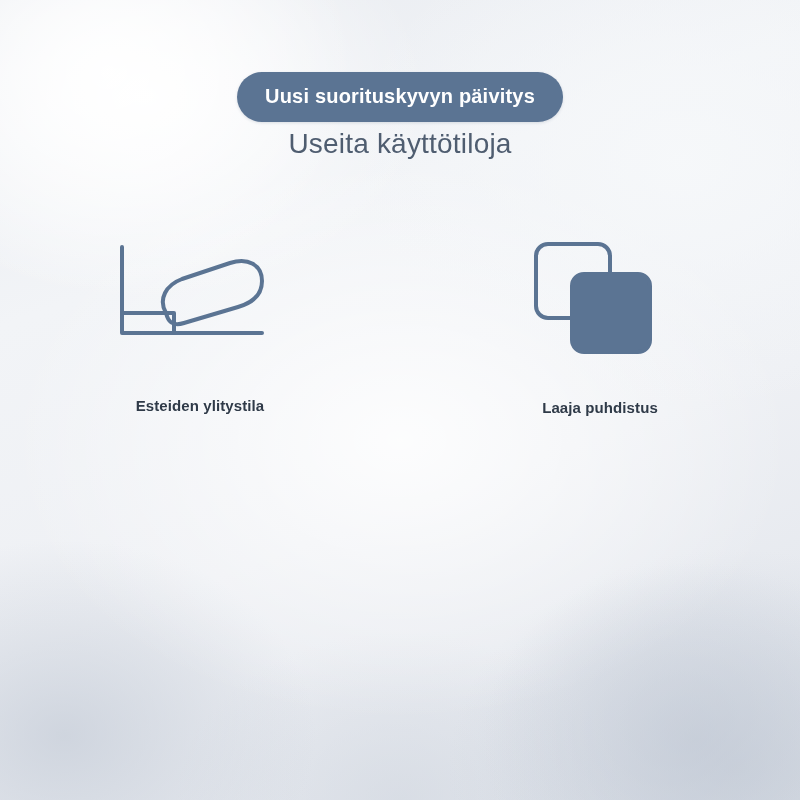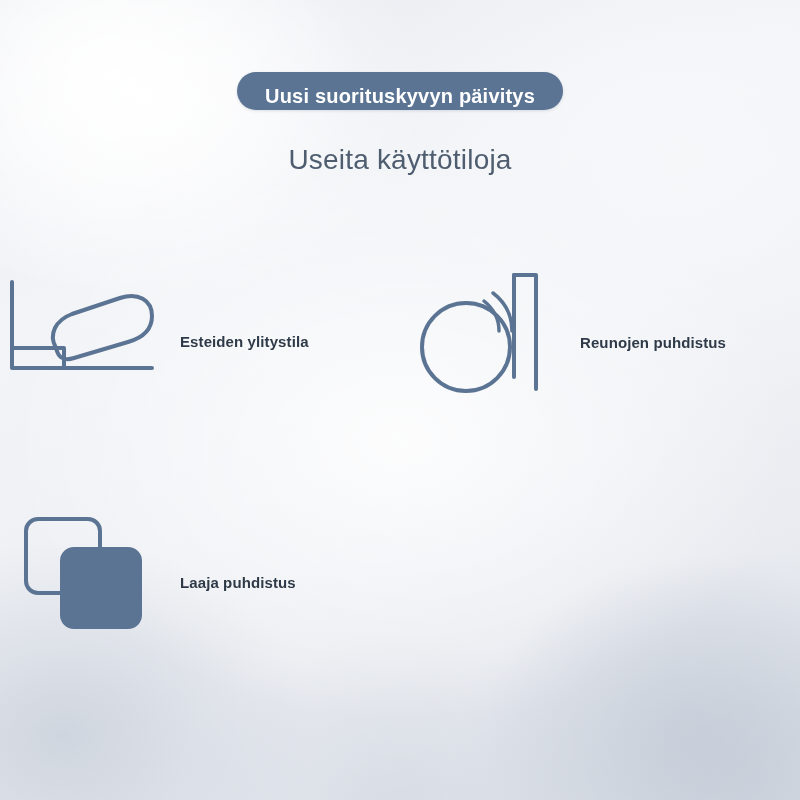--- a/index.html
+++ b/index.html
@@ -51,29 +51,29 @@
   .badge {
     position: absolute;
     top: 72px;
     left: 50%;
     transform: translateX(-50%);
     background: #5b7493;
     color: #ffffff;
     font-size: 20px;
     font-weight: bold;
     letter-spacing: 0.2px;
-    padding: 13px 28px 2px 28px;
+    padding: 13px 28px 14px 28px;
     border-radius: 26px;
     white-space: nowrap;
     box-shadow: 0 1px 3px rgba(80,95,120,0.18);
   }
 
   .subtitle {
     position: absolute;
-    top: 144px;
+    top: 128px;
     left: 0;
     width: 100%;
     text-align: center;
     color: #4f5d70;
     font-size: 28px;
     font-weight: 400;
     letter-spacing: 0.2px;
   }
 
   .grid {
@@ -81,21 +81,21 @@
     top: 215px;
     left: 0;
     width: 800px;
     display: grid;
     grid-template-columns: 1fr 1fr;
     grid-template-rows: 240px 240px;
   }
   .cell {
     position: relative;
     display: flex;
-    flex-direction: row;
+    flex-direction: column;
     align-items: center;
     justify-content: flex-start;
   }
   .icon-wrap {
     height: 170px;
     display: flex;
     align-items: center;
     justify-content: center;
   }
   .cell-label {
@@ -144,32 +144,20 @@
         <svg width="180" height="130" viewBox="0 0 180 130" aria-hidden="true">
           <path class="stroke" d="M12 12 L12 98 L152 98"></path>
           <path class="stroke" d="M12 78 L64 78 L64 98"></path>
           <path class="stroke" d="M56 78 C48 64 56 50 72 44 L120 28 C138 22 152 30 152 46 C152 60 142 68 128 72 L74 88 C62 92 58 86 56 78 Z"></path>
         </svg>
       </div>
       <div class="cell-label">Esteiden ylitystila</div>
     </div>
 
 
-    <div class="cell r2">
-      <div class="icon-wrap">
-        <svg width="180" height="140" viewBox="0 0 180 140" aria-hidden="true">
-          <path class="stroke" d="M114 10 L136 10 L136 124"></path>
-          <path class="stroke" d="M114 10 L114 112"></path>
-          <circle class="stroke" cx="66" cy="82" r="44"></circle>
-          <path class="stroke-thin" d="M84 36 C94 44 99 54 99 66"></path>
-          <path class="stroke-thin" d="M93 28 C106 38 112 51 112 66"></path>
-        </svg>
-      </div>
-      <div class="cell-label">Reunojen puhdistus</div>
-    </div>
 
     <div class="cell r2">
       <div class="icon-wrap">
         <svg width="180" height="140" viewBox="0 0 180 140" aria-hidden="true">
           <rect class="stroke" x="26" y="14" width="74" height="74" rx="12"></rect>
           <rect class="fill-solid" x="62" y="44" width="78" height="78" rx="12"></rect>
         </svg>
       </div>
       <div class="cell-label">Laaja puhdistus</div>
     </div>

